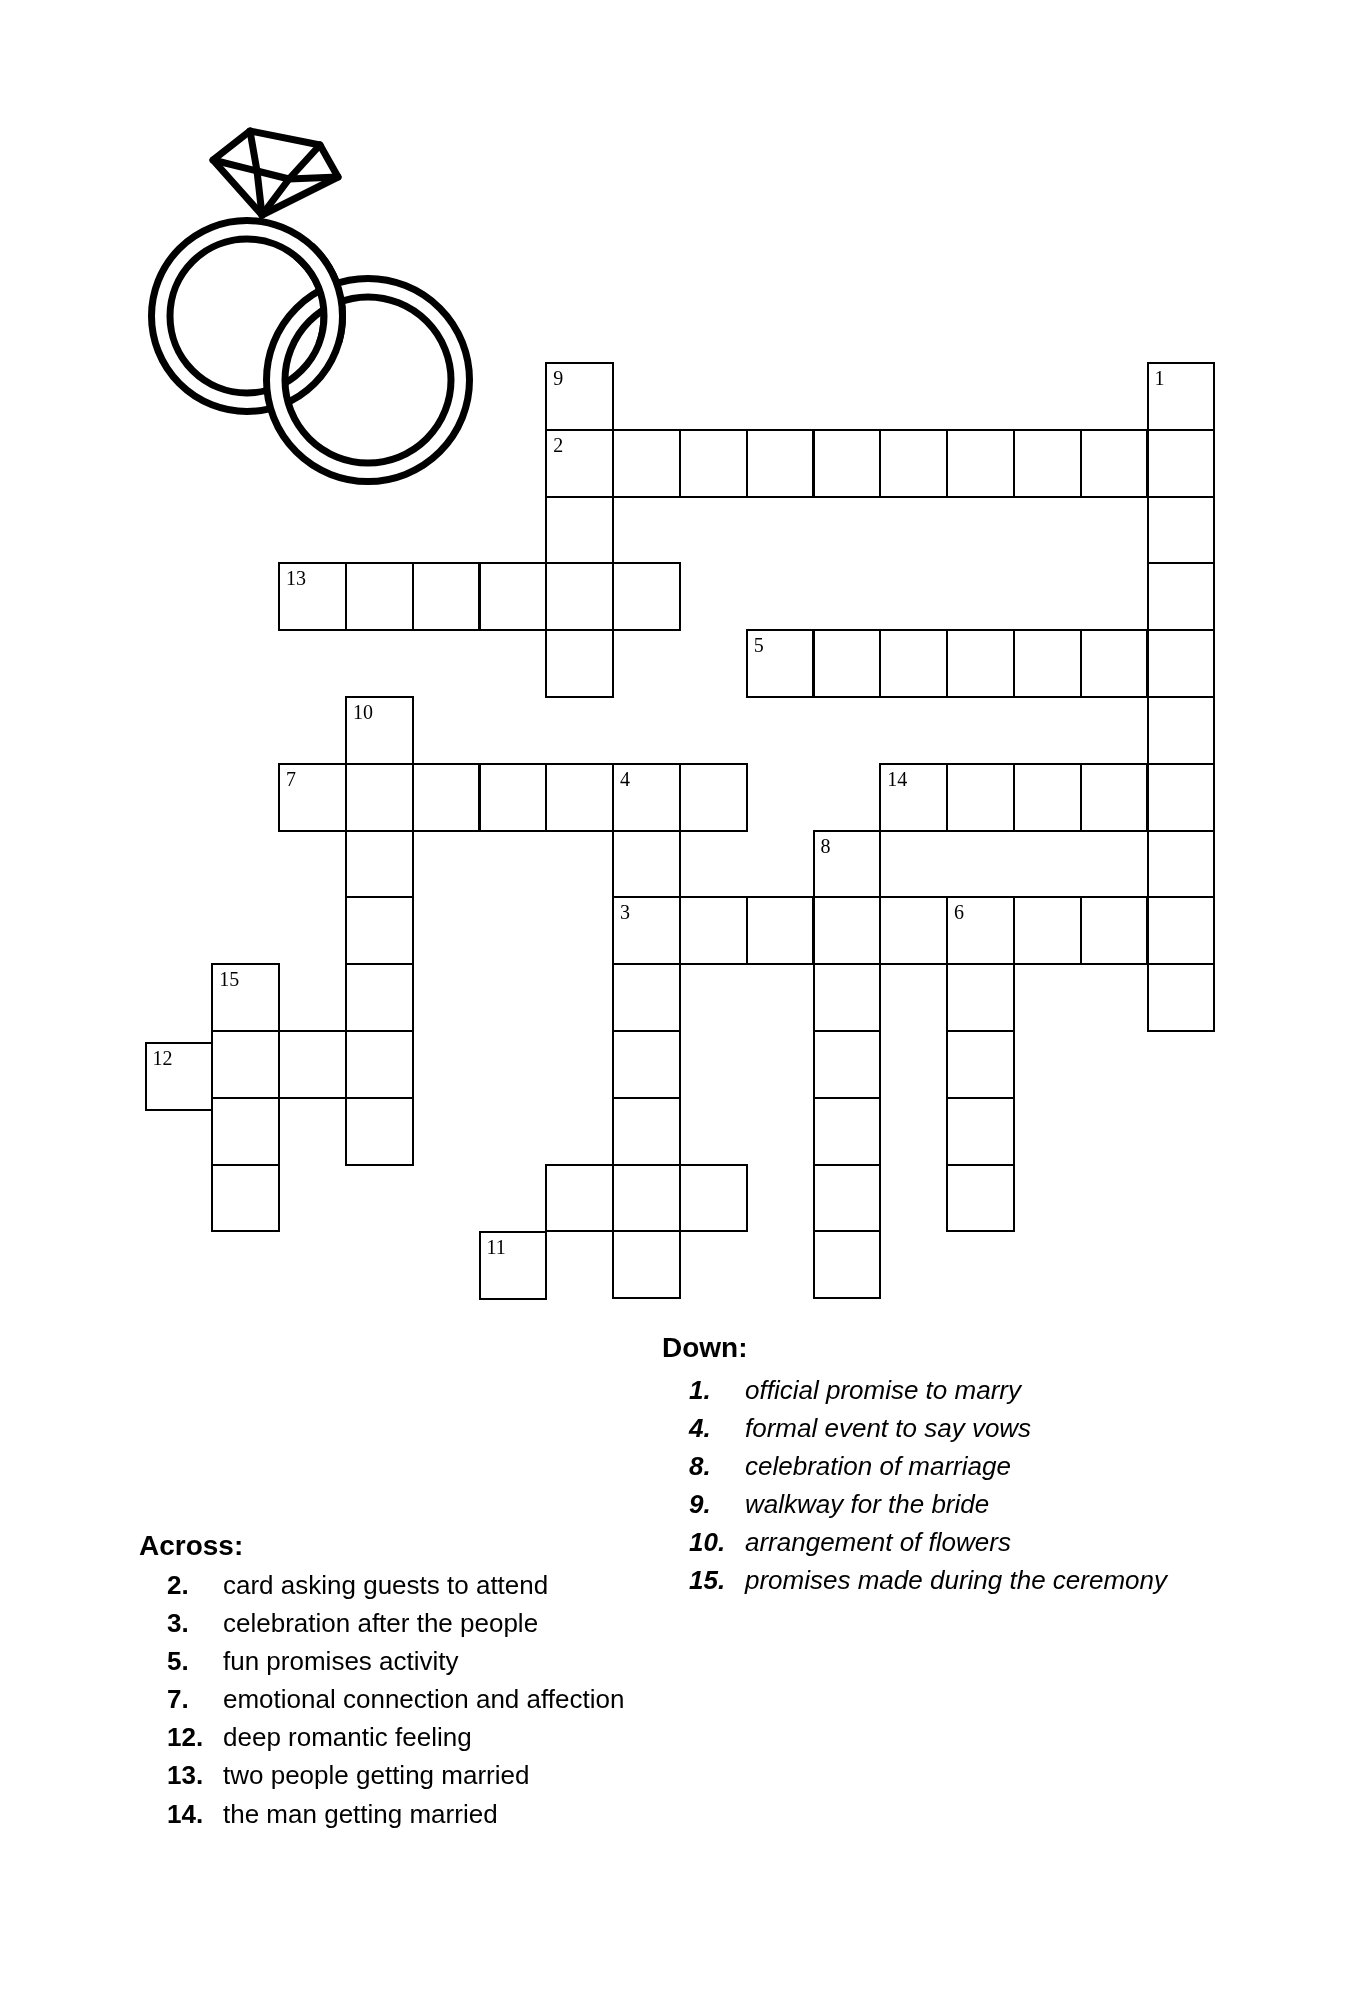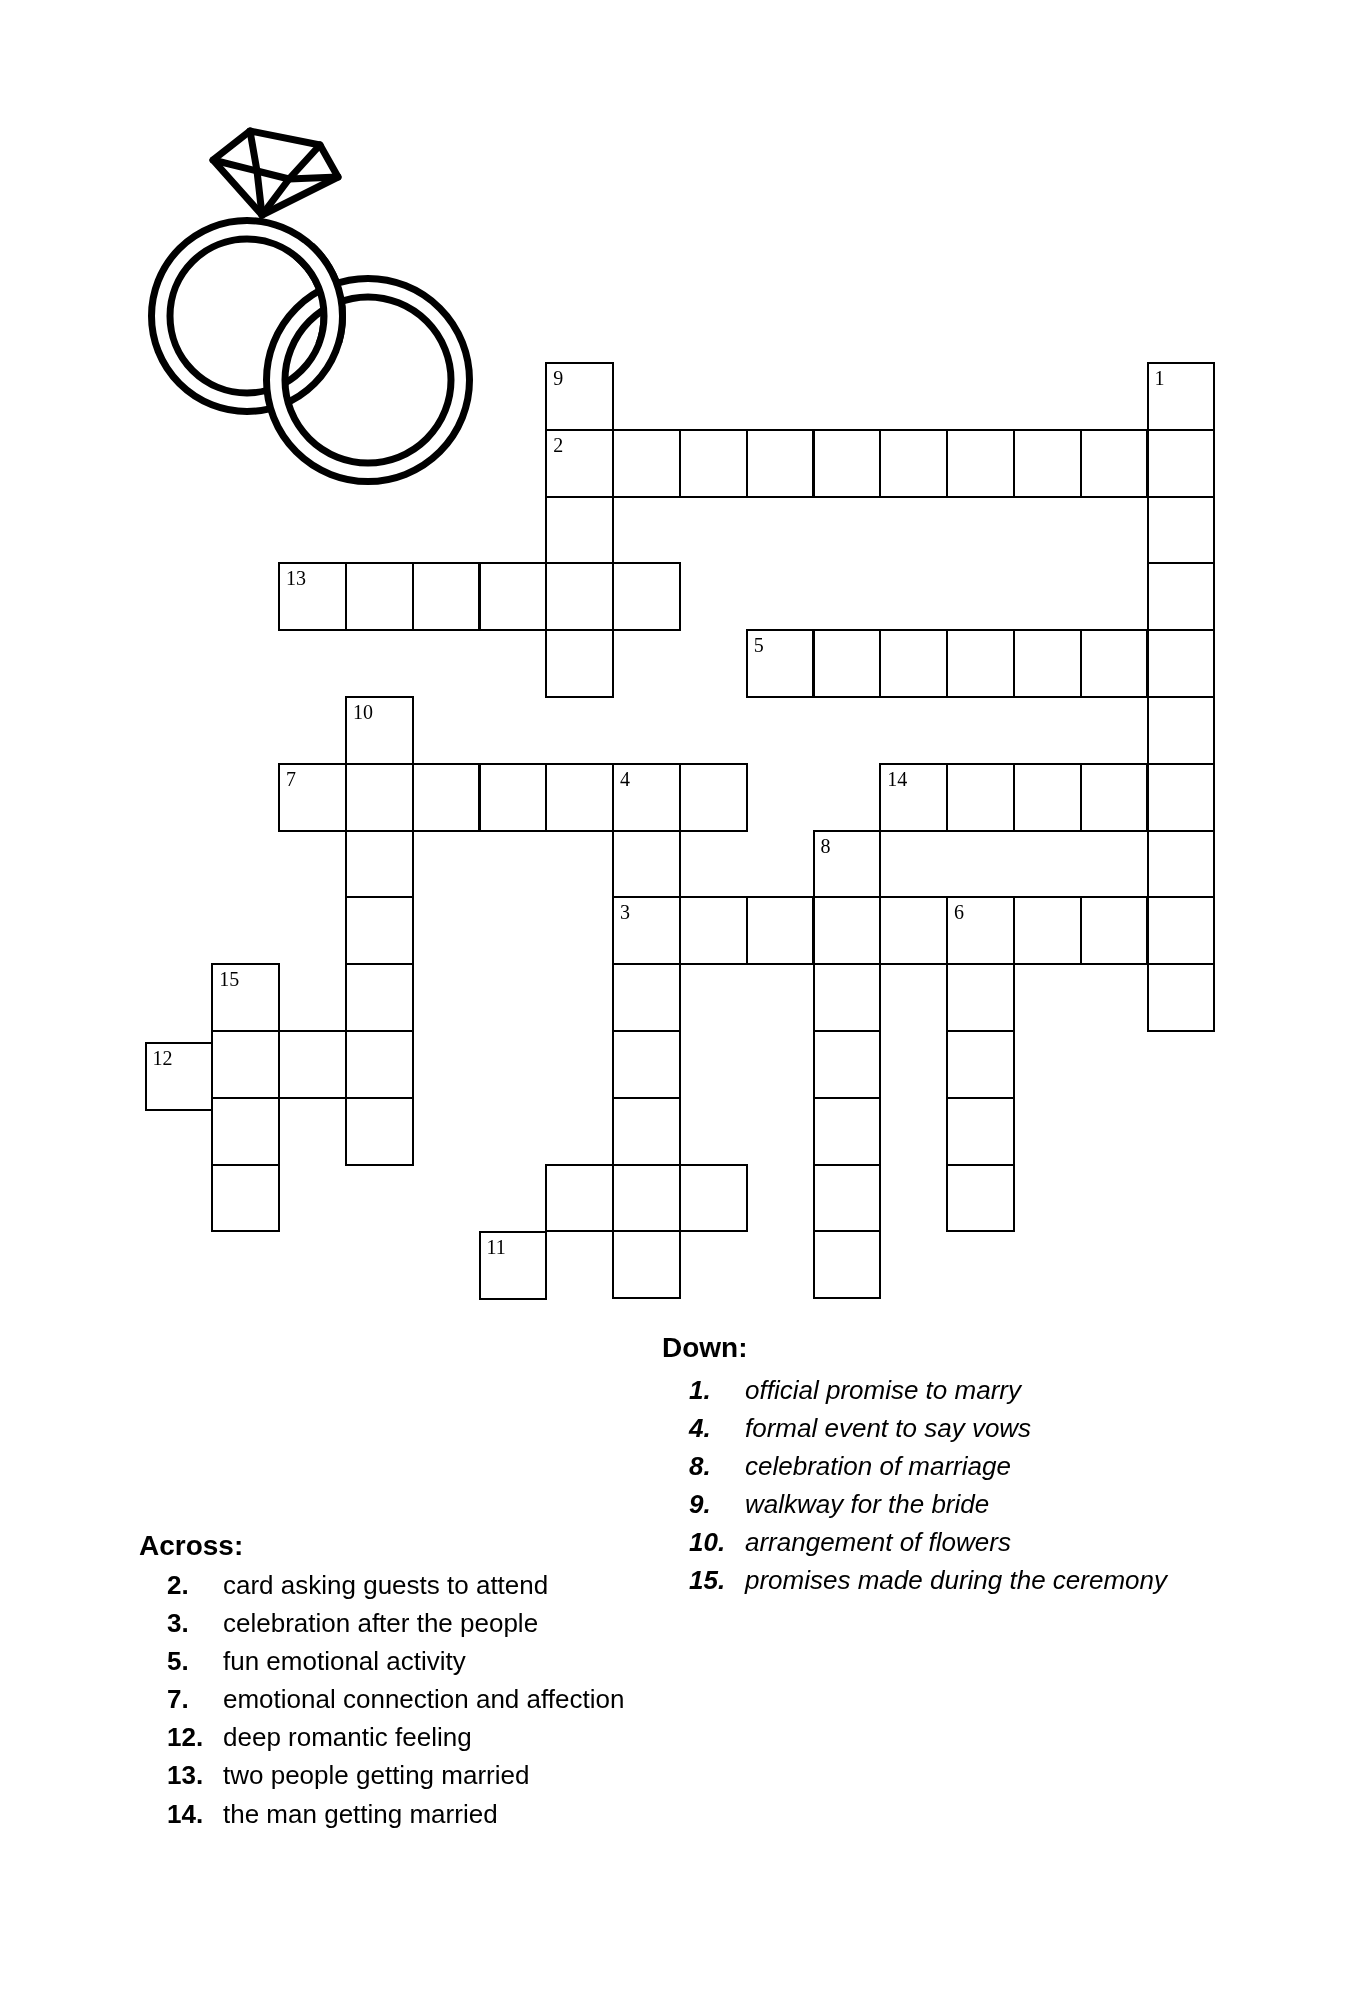--- a/index.html
+++ b/index.html
@@ -206,20 +206,20 @@
       <div class="clue-row"><span class="cnum">8.</span><span class="ctext">celebration of marriage</span></div>
       <div class="clue-row"><span class="cnum">9.</span><span class="ctext">walkway for the bride</span></div>
       <div class="clue-row"><span class="cnum">10.</span><span class="ctext">arrangement of flowers</span></div>
       <div class="clue-row"><span class="cnum">15.</span><span class="ctext">promises made during the ceremony</span></div>
     </div>
 
   <div class="section-heading" id="across-heading">Across:</div>
   <div class="clue-list" id="across-list">
       <div class="clue-row"><span class="cnum">2.</span><span class="ctext">card asking guests to attend</span></div>
       <div class="clue-row"><span class="cnum">3.</span><span class="ctext">celebration after the people</span></div>
-      <div class="clue-row"><span class="cnum">5.</span><span class="ctext">fun emotional activity</span></div>
+      <div class="clue-row"><span class="cnum">5.</span><span class="ctext">fun promises activity</span></div>
       <div class="clue-row"><span class="cnum">7.</span><span class="ctext">emotional connection and affection</span></div>
       <div class="clue-row"><span class="cnum">12.</span><span class="ctext">deep romantic feeling</span></div>
       <div class="clue-row"><span class="cnum">13.</span><span class="ctext">two people getting married</span></div>
       <div class="clue-row"><span class="cnum">14.</span><span class="ctext">the man getting married</span></div>
     </div>
 
 </div>
 
 </body></html>

